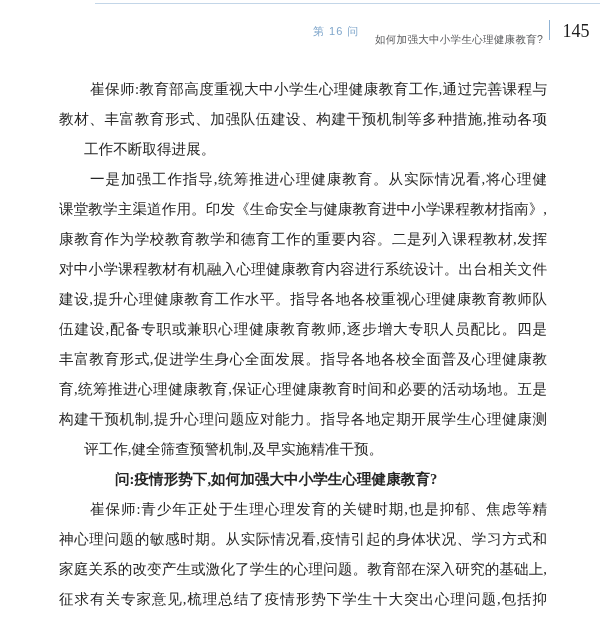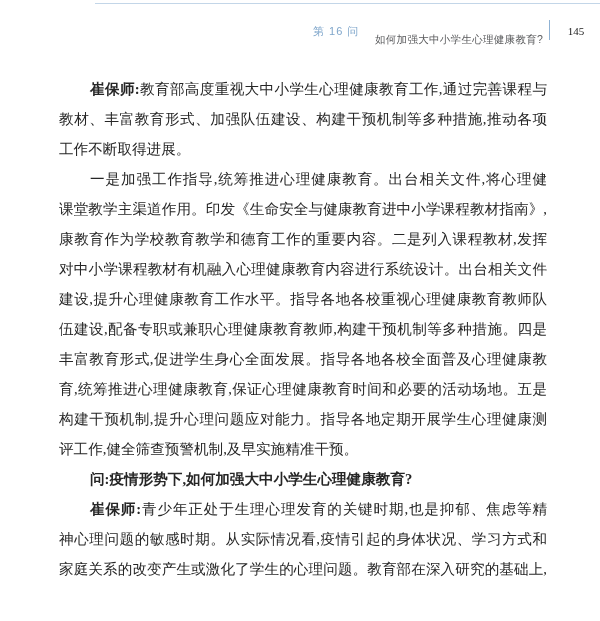--- a/index.html
+++ b/index.html
@@ -29,69 +29,71 @@
     font-size:10.5px; line-height:13px; letter-spacing:0.3px;
     color:#58595b; white-space:nowrap;margin-top:8px;
   }
   .head-vbar {
     position:absolute; left:549px; top:20px; width:1px; height:20px;
     background:#8fb2d4;
   }
   .page-number {
     position:absolute; left:558px; top:22px; width:36px;
     font-family:"Liberation Serif","DejaVu Serif",serif;
-    font-size:11px; line-height:18px; color:#1c1c1c;
+    font-size:18px; line-height:18px; color:#1c1c1c;
     text-align:center;
   }
   .body-text {
     position:absolute; left:59px; top:74px; width:488px;
     color:#262626;
   }
   .line {
     height:30px; line-height:30px;
     font-size:14.6px;
     text-align:justify;
     text-align-last:justify;
     -moz-text-align-last:justify;
     overflow:hidden;
   }
   .line.indent { padding-left:31px; }
   .line.last {
     text-align-last:left;
     -moz-text-align-last:left;
     text-align:left;
+    margin-left:25px;
   }
-  .seg-bold { font-weight:bold; }
+  .seg-bold { font-weight:normal; }
   .seg-question { font-weight:bold; }
 </style>
 </head>
 <body>
 
 <div class="page">
   <div class="top-rule"></div>
 
   <div class="running-head">
     <span class="chapter-label">第 16 问</span>
     <span class="head-title">如何加强大中小学生心理健康教育?</span>
     <span class="head-vbar"></span>
     <span class="page-number">145</span>
   </div>
 
   <div class="body-text">
       <div class="line indent"><span class="seg-bold">崔保师:</span><span>教育部高度重视大中小学生心理健康教育工作,通过完善课程与</span></div>
       <div class="line"><span>教材、丰富教育形式、加强队伍建设、构建干预机制等多种措施,推动各项</span></div>
       <div class="line last"><span>工作不断取得进展。</span></div>
-      <div class="line indent"><span>一是加强工作指导,统筹推进心理健康教育。出台相关文件,将心理健</span></div>
+      <div class="line indent"><span>一是加强工作指导,统筹推进心理健康教育。从实际情况看,将心理健</span></div>
       <div class="line"><span>课堂教学主渠道作用。印发《生命安全与健康教育进中小学课程教材指南》,</span></div>
       <div class="line"><span>康教育作为学校教育教学和德育工作的重要内容。二是列入课程教材,发挥</span></div>
       <div class="line"><span>对中小学课程教材有机融入心理健康教育内容进行系统设计。出台相关文件</span></div>
       <div class="line"><span>建设,提升心理健康教育工作水平。指导各地各校重视心理健康教育教师队</span></div>
-      <div class="line"><span>伍建设,配备专职或兼职心理健康教育教师,构建干预机制等多种措施。四是</span></div>
+      <div class="line"><span>伍建设,配备专职或兼职心理健康教育教师,逐步增大专职人员配比。四是</span></div>
       <div class="line"><span>丰富教育形式,促进学生身心全面发展。指导各地各校全面普及心理健康教</span></div>
       <div class="line"><span>育,统筹推进心理健康教育,保证心理健康教育时间和必要的活动场地。五是</span></div>
       <div class="line"><span>构建干预机制,提升心理问题应对能力。指导各地定期开展学生心理健康测</span></div>
       <div class="line last"><span>评工作,健全筛查预警机制,及早实施精准干预。</span></div>
       <div class="line indent last"><span class="seg-question">问:疫情形势下,如何加强大中小学生心理健康教育?</span></div>
       <div class="line indent"><span class="seg-bold">崔保师:</span><span>青少年正处于生理心理发育的关键时期,也是抑郁、焦虑等精</span></div>
       <div class="line"><span>神心理问题的敏感时期。从实际情况看,疫情引起的身体状况、学习方式和</span></div>
       <div class="line"><span>家庭关系的改变产生或激化了学生的心理问题。教育部在深入研究的基础上,</span></div>
+      <div class="line"><span>征求有关专家意见,梳理总结了疫情形势下学生十大突出心理问题,包括抑</span></div>
     </div>
 </div>
 
 </body></html>

